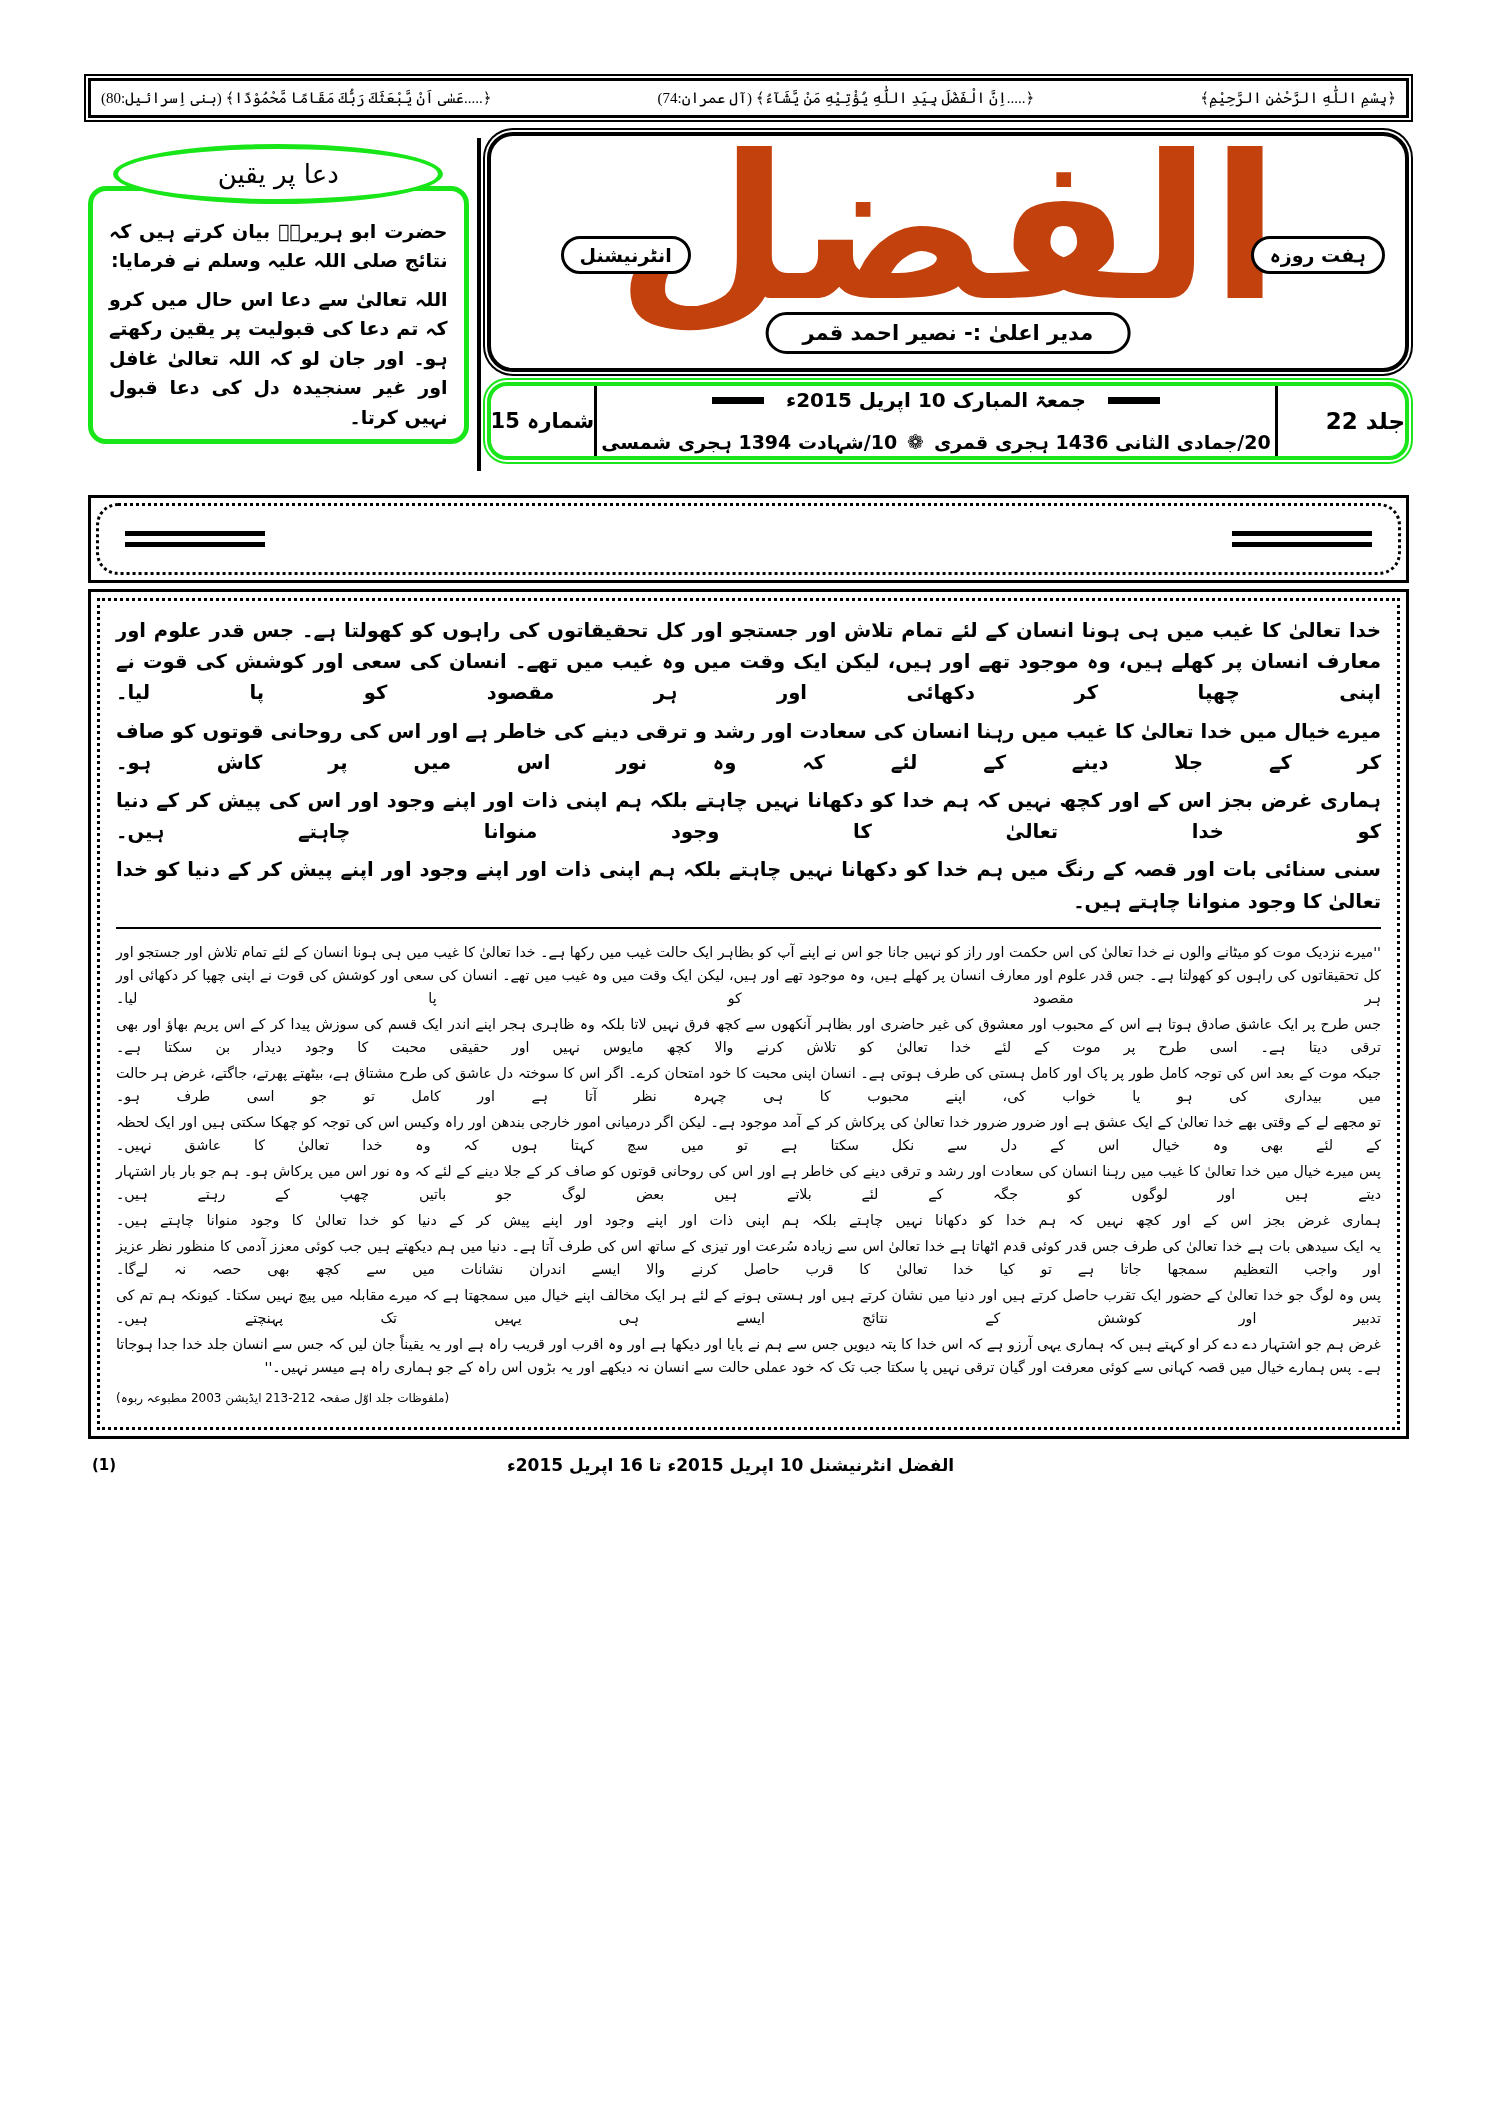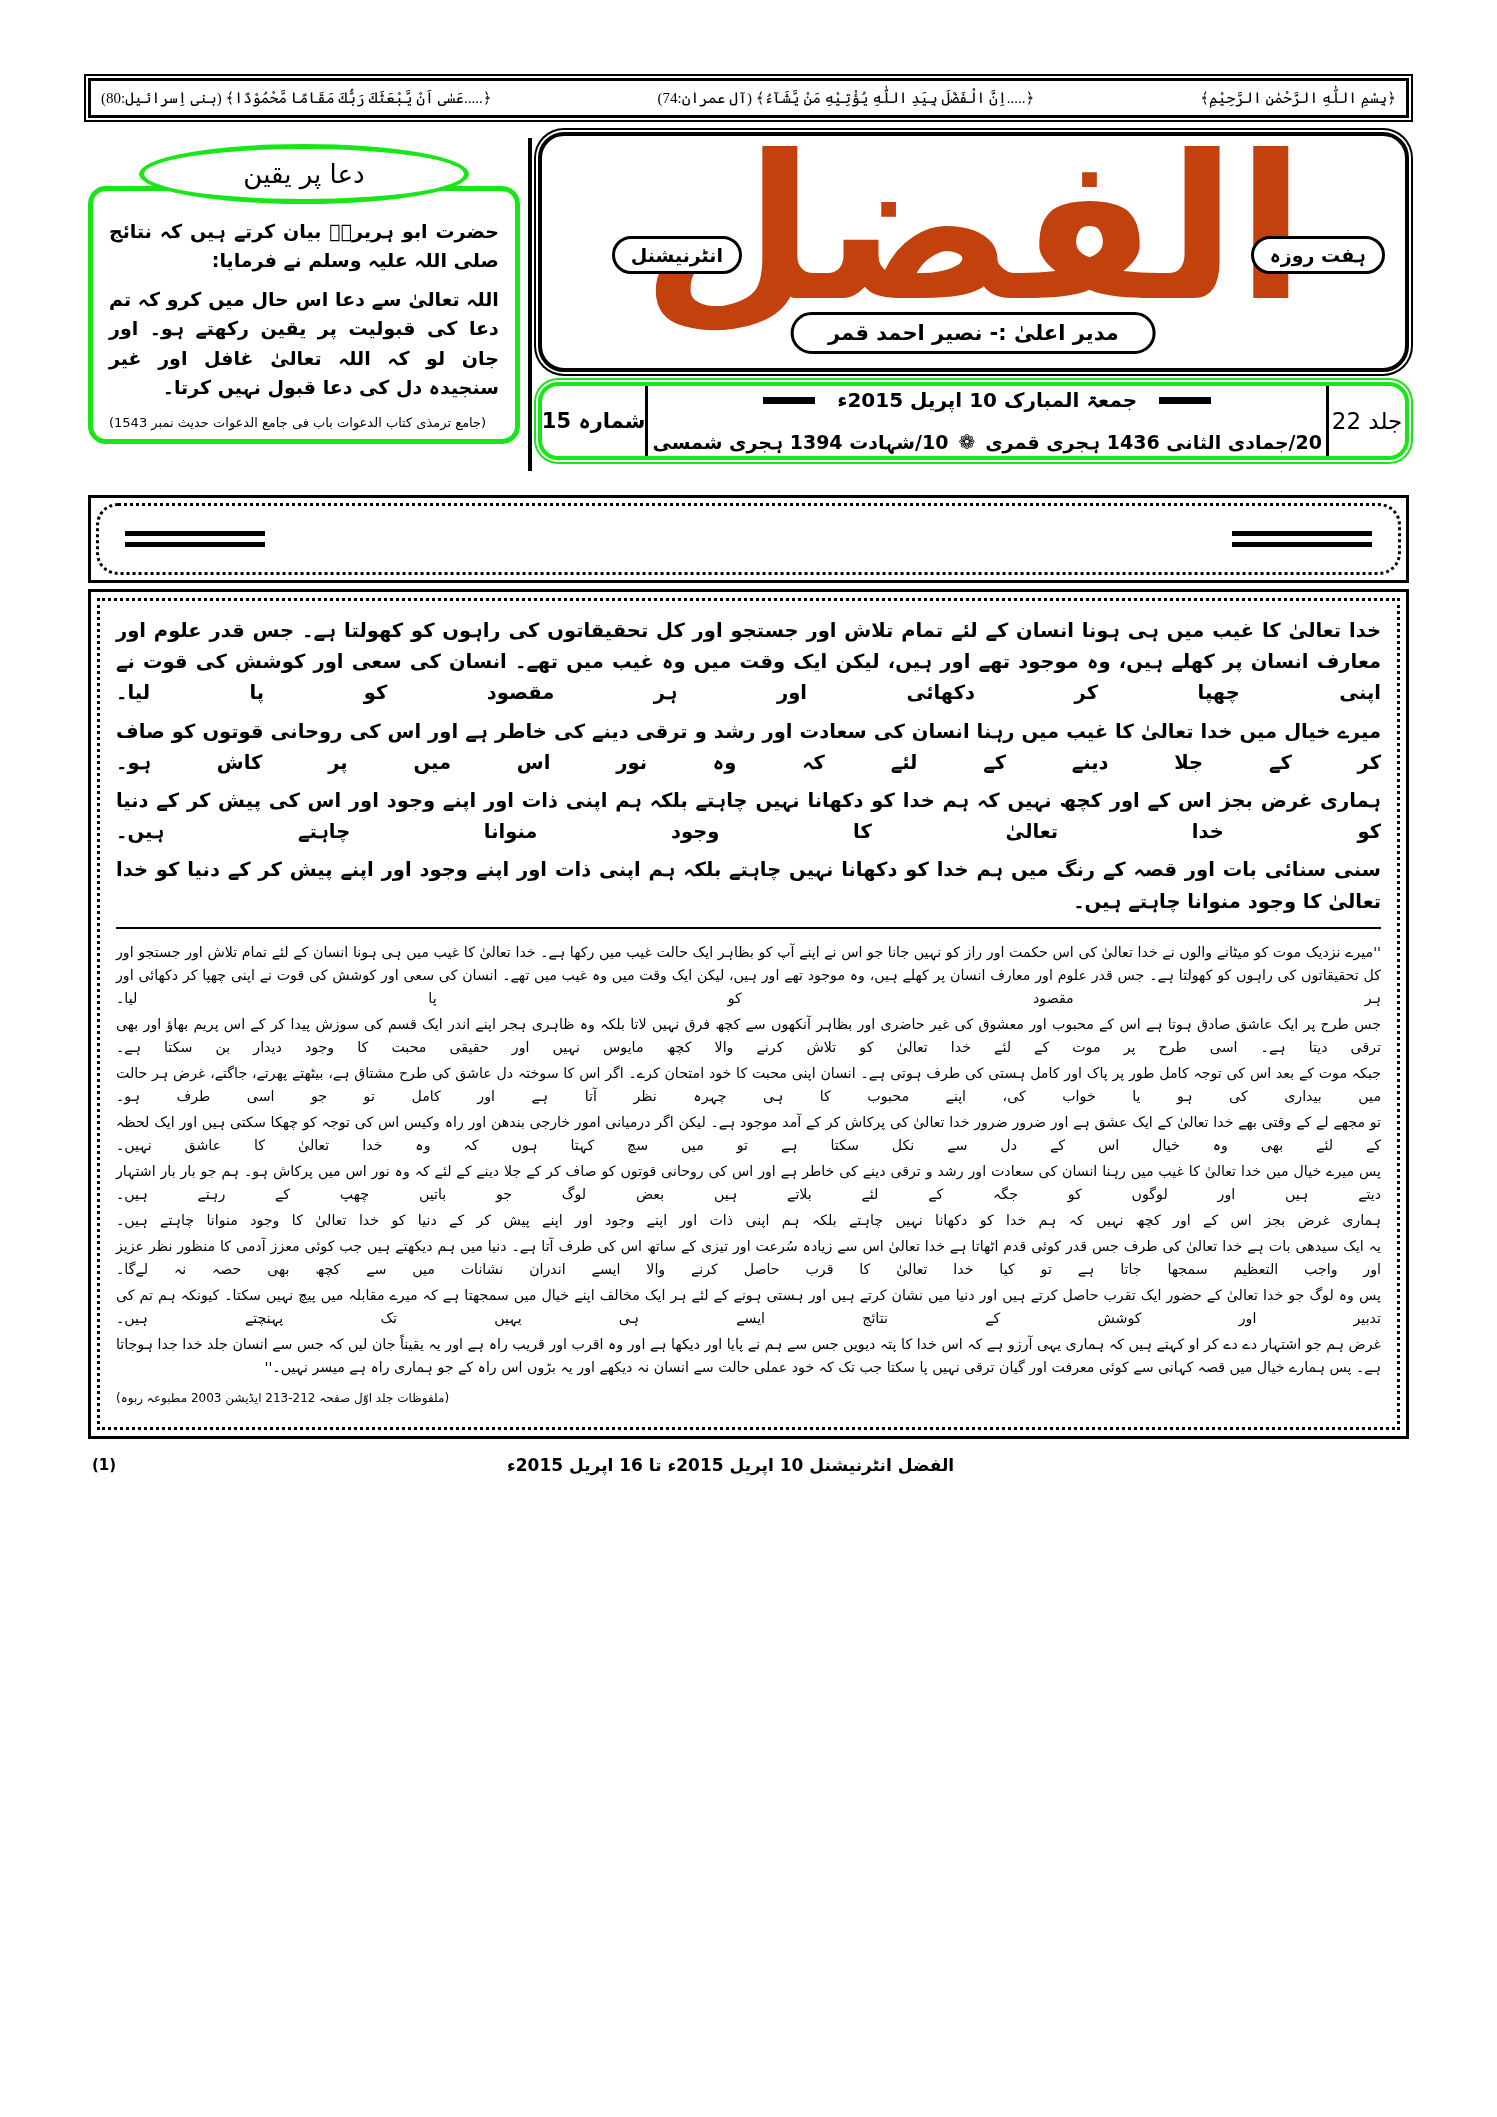--- a/index.html
+++ b/index.html
@@ -122,23 +122,24 @@
     height:78px;
     display:flex;
     flex-direction:row;
     align-items:stretch;
     box-sizing:border-box;
     background:#fff;
   }
   .dp-vol{
     flex:0 0 76px;
     display:flex;align-items:center;justify-content:center;
-    font-size:23px;font-weight:normal;
+    font-size:23px;font-weight:bold;
     border-left:3px solid #000;
     white-space:nowrap;
+    padding-left:48px;
   }
   .dp-mid{
     flex:1 1 auto;
     display:flex;flex-direction:column;
     align-items:center;justify-content:center;
     gap:18px;
     padding:0 4px;
   }
   .dp-mid .line1{
     font-size:20px;font-weight:bold;white-space:nowrap;

